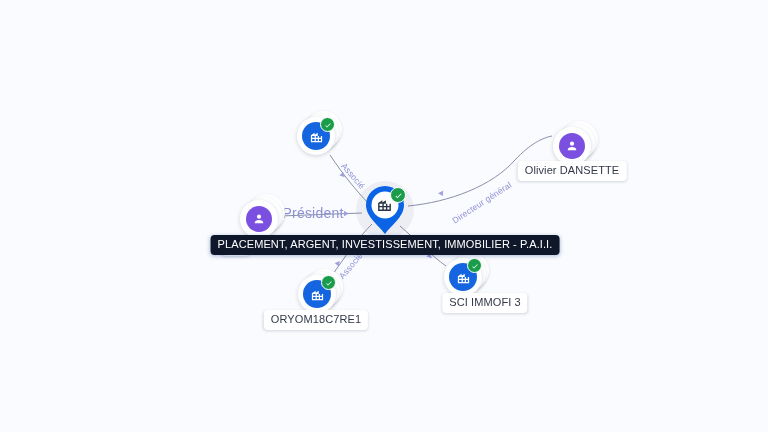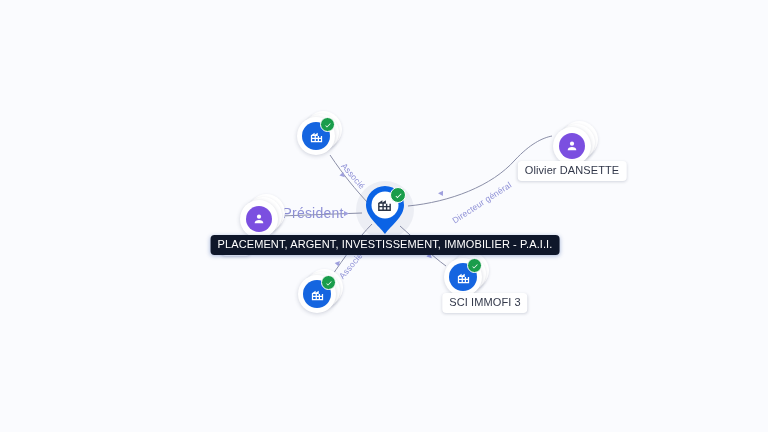--- a/index.html
+++ b/index.html
@@ -196,20 +196,21 @@
           <path fill="#ffffff" d="M3 21V10l6-4v3l5-3v5h7v10H3zm2-2h4v-3H5v3zm0-5h4v-3H5v3zm6 5h3v-3h-3v3zm0-5h3v-3h-3v3zm5 5h3v-3h-3v3zm0-5h3v-3h-3v3z"></path>
         </svg>
       </div>
       <div class="badge" style="width:13px;height:13px;right:0px;top:0px;">
         <svg width="8" height="8" viewBox="0 0 24 24">
           <path fill="#ffffff" d="M9 16.2l-3.5-3.5L4 14.2 9 19.2 20 8.2l-1.5-1.5z"></path>
         </svg>
       </div>
     </div>
   </div>
+  <div class="node-label" style="left:316px; top:310px;">ORYOM18C7RE1</div>
 
   <div class="node" style="left:463px; top:277px;">
     <div class="stack" style="width:37px;height:37px;left:8px;top:-6px;"></div>
     <div class="stack" style="width:37px;height:37px;left:5px;top:-3px;"></div>
     <div class="disc" style="width:38px;height:38px;">
       <div class="inner company" style="width:28px;height:28px;">
         <svg width="15" height="15" viewBox="0 0 24 24">
           <path fill="#ffffff" d="M3 21V10l6-4v3l5-3v5h7v10H3zm2-2h4v-3H5v3zm0-5h4v-3H5v3zm6 5h3v-3h-3v3zm0-5h3v-3h-3v3zm5 5h3v-3h-3v3zm0-5h3v-3h-3v3z"></path>
         </svg>
       </div>

